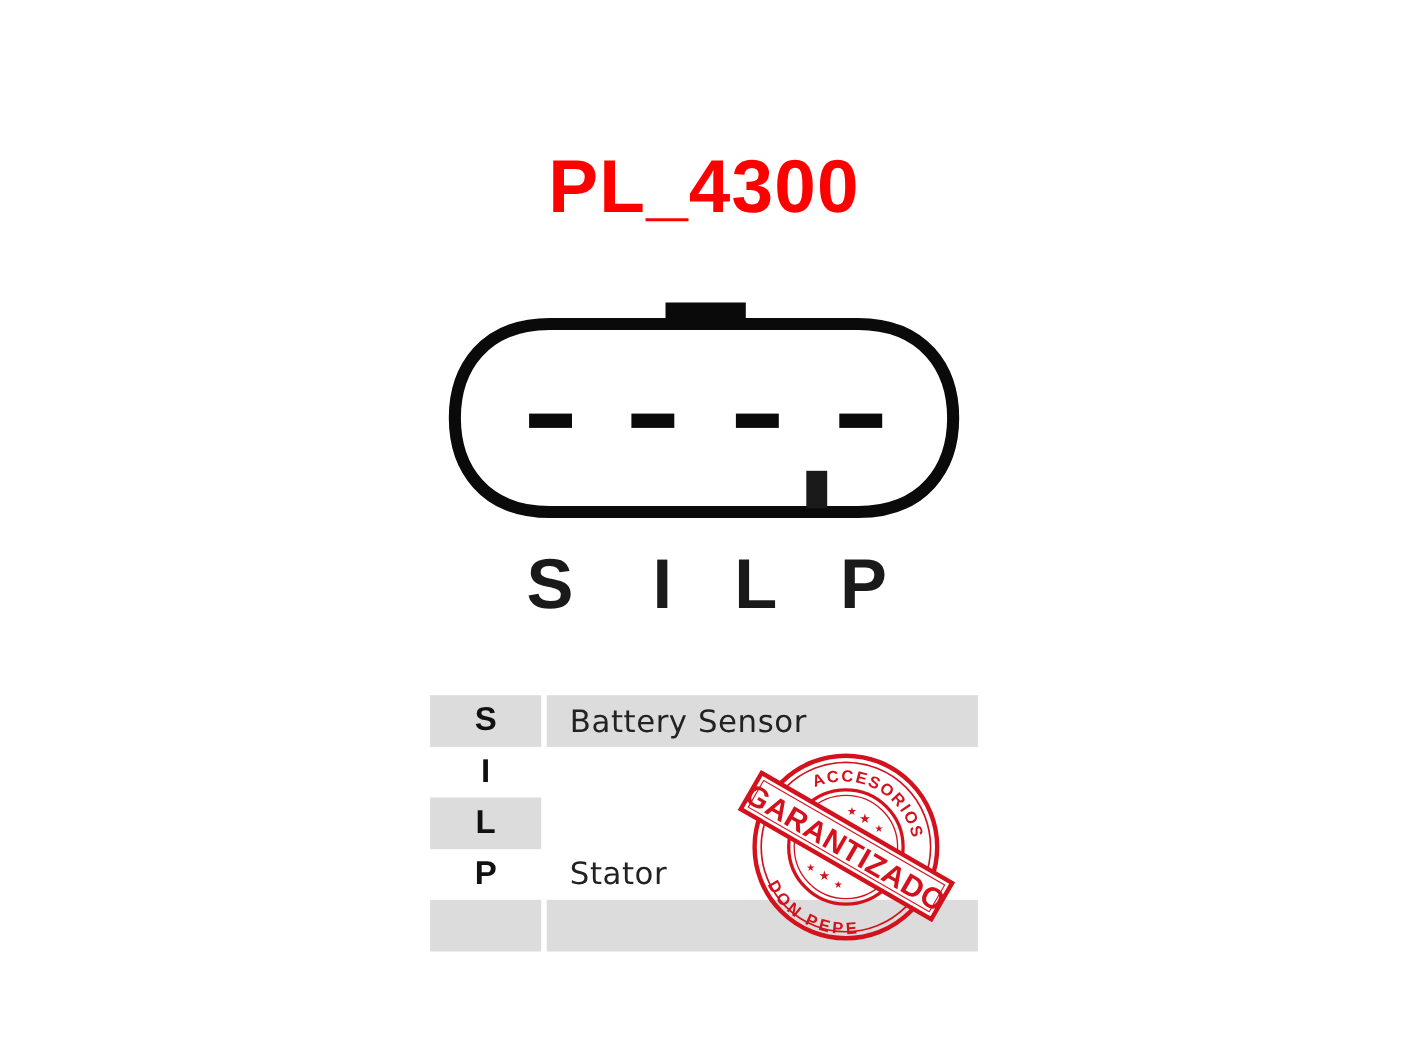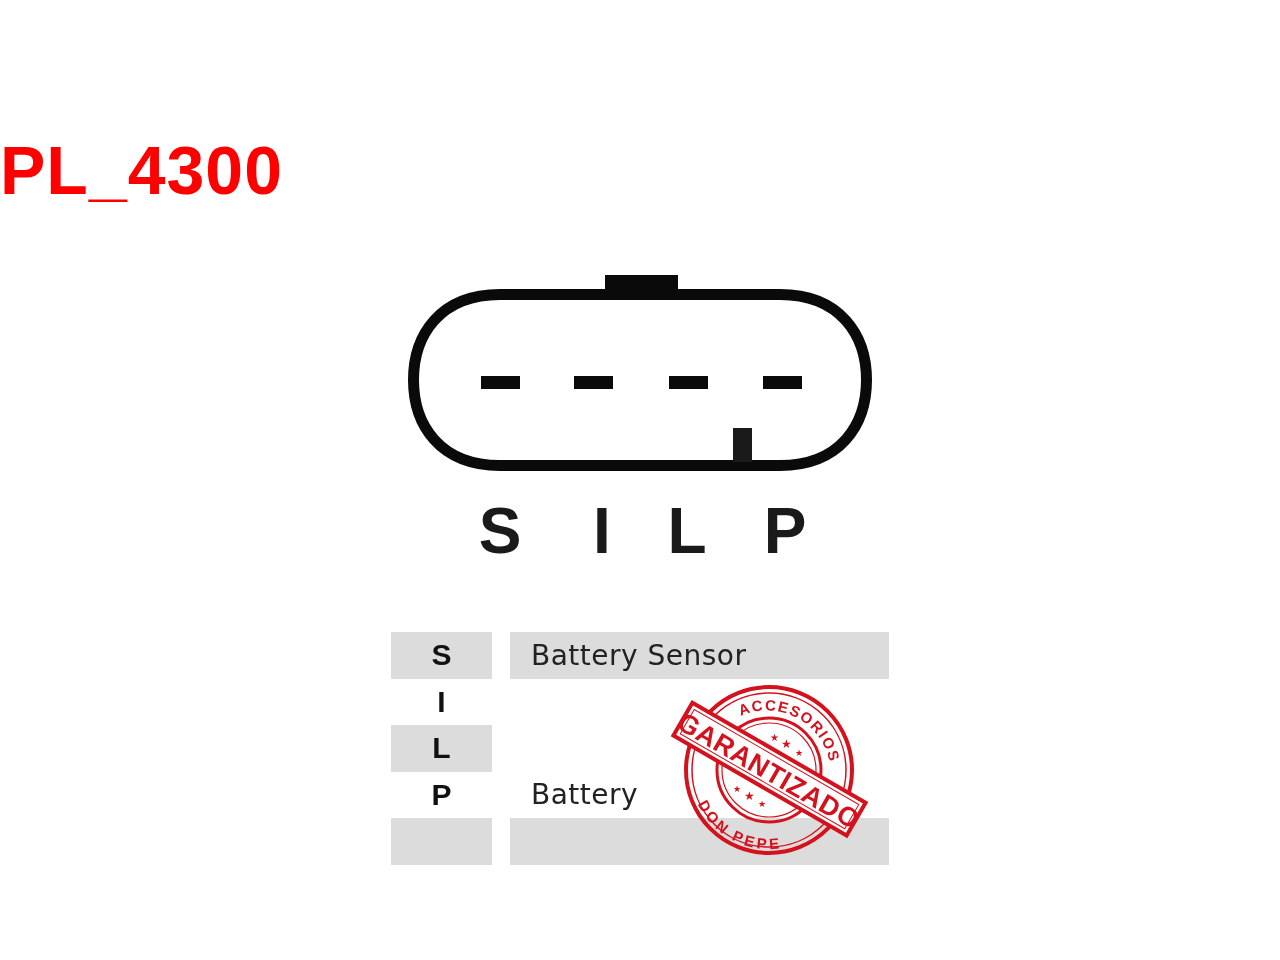--- a/index.html
+++ b/index.html
@@ -1,34 +1,34 @@
 <!DOCTYPE html>
 <html><head>
   <meta charset="utf-8">
   <style>
     html, body { margin: 0; padding: 0; background: #ffffff; }
     body { width: 1280px; height: 960px; position: relative; overflow: hidden; font-family: "DejaVu Sans", sans-serif; }
     .title {
-      position: absolute; left: 0; width: 1280px; top: 128px; text-align: left;
+      position: absolute; left: 0; width: 1280px; top: 128px; text-align: center;
       font-family: "Liberation Sans", sans-serif; font-weight: bold; font-size: 68px; letter-spacing: 1px;
       color: #ff0000; line-height: 84px;
     }
     .connector { position: absolute; left: 400px; top: 265px; width: 480px; height: 215px; }
     .pin-label {
       position: absolute; top: 496px; font-family: "Liberation Sans", sans-serif; font-weight: bold;
       font-size: 64px; color: #1a1a1a; line-height: 70px; width: 60px; text-align: center; margin-left: -30px;
     }
     .legend { position: absolute; left: 391px; top: 632px; width: 498px; }
     .legend-row { position: relative; height: 46.5px; display: flex; }
     .legend-row .code {
       width: 101px; height: 100%; display: flex; align-items: center; justify-content: center;
       font-family: "Liberation Sans", sans-serif; font-weight: bold; font-size: 30px; color: #111;
     }
     .legend-row .desc {
-      margin-left: 18px; flex: 1; height: 100%; display: flex; align-items: center; padding-left: 21px;
+      margin-left: 5px; flex: 1; height: 100%; display: flex; align-items: center; padding-left: 21px;
       font-family: "DejaVu Sans", sans-serif; font-size: 28px; color: #222; letter-spacing: 0.5px; font-weight: normal;
     }
     .legend-row.shaded .code, .legend-row.shaded .desc { background: #dcdcdc; }
     .stamp { position: absolute; left: 668px; top: 676px; width: 202px; height: 190px; }
   </style>
 </head>
 <body>
 
 <div class="title">PL_4300</div>
 
@@ -57,21 +57,21 @@
     <div class="desc">Battery Sensor</div>
   </div>
   <div class="legend-row">
     <div class="code">I</div>
   </div>
   <div class="legend-row shaded">
     <div class="code">L</div>
   </div>
   <div class="legend-row">
     <div class="code">P</div>
-    <div class="desc">Battery</div>
+    <div class="desc">Stator</div>
   </div>
   <div class="legend-row shaded">
     <div class="code"></div>
     <div class="desc"></div>
   </div>
 </div>
 
 <svg class="stamp" viewBox="668 676 202 190" xmlns="http://www.w3.org/2000/svg">
   <defs>
     <path id="arcTop" d="M 705 775 A 64 64 0 0 1 833 775"></path>

